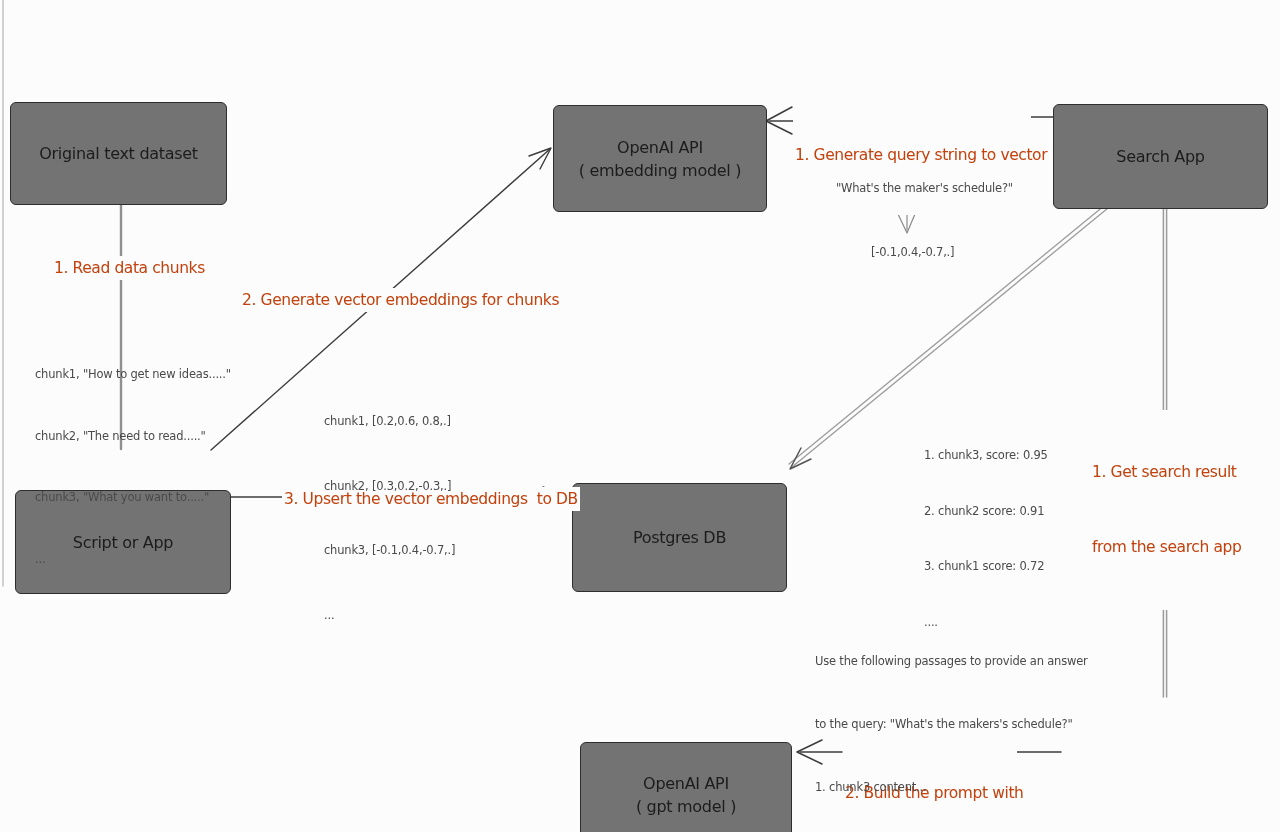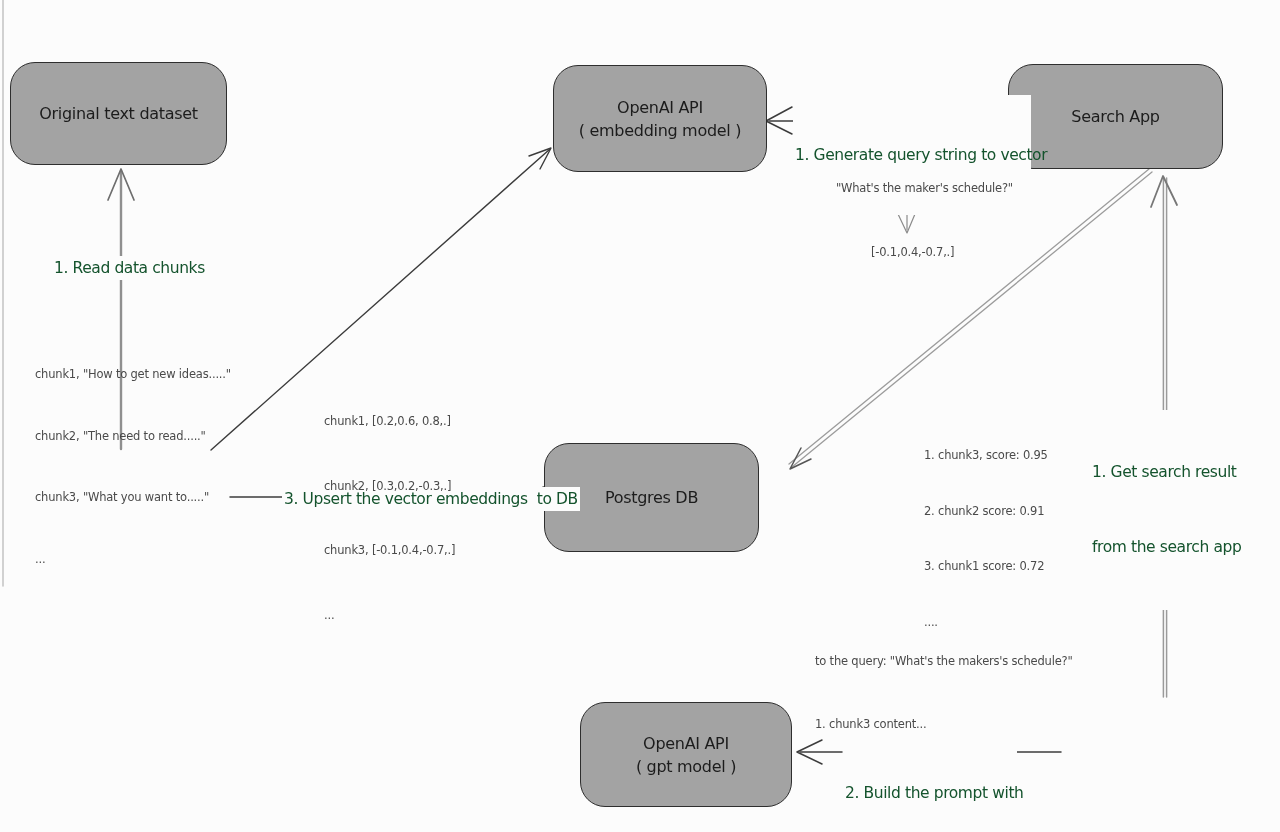--- a/index.html
+++ b/index.html
@@ -2,29 +2,30 @@
 <html><head>
 <meta charset="utf-8">
 <style>
   html,body{margin:0;padding:0;background:#e9e9e9;}
   #canvas{
     position:relative;width:1280px;height:832px;background:#fcfcfc;
     overflow:hidden;font-family:"DejaVu Sans",sans-serif;color:#1c1c1c;
   }
   #wires{position:absolute;left:0;top:0;z-index:1;}
   .node{
-    position:absolute;z-index:2;background:#a3a3a3;
-    border:1.6px solid #2e2e2e;border-radius:25px;
+    position:absolute;z-index:2;background:#737373;
+    border:1.6px solid #2e2e2e;border-radius:6px;
     display:flex;flex-direction:column;align-items:center;justify-content:center;
     text-align:center;
+    margin-top:40px;
   }
   .node-label{font-size:16px;letter-spacing:-0.3px;line-height:23px;color:#1c1c1c;}
   .edge-label{
     position:absolute;z-index:3;font-size:15.5px;letter-spacing:-0.4px;
-    color:#14532d;white-space:pre;line-height:24px;background:#fcfcfc;padding:0 2px;
+    color:#c2410c;white-space:pre;line-height:24px;background:#fcfcfc;padding:0 2px;
   }
   .edge-label.center{text-align:center;}
   .annot{
     position:absolute;z-index:3;font-size:11.5px;letter-spacing:-0.2px;
     color:#4a4a4a;white-space:pre;
   }
   .annot div{white-space:pre;}
 </style>
 </head>
 <body>
@@ -85,37 +86,41 @@
 
   <div class="node" style="left:10px;top:62px;width:215px;height:101px">
     <div class="node-label">Original text dataset</div>
   </div>
 
   <div class="node" style="left:553px;top:65px;width:212px;height:105px">
     <div class="node-label">OpenAI API</div>
     <div class="node-label">( embedding model )</div>
   </div>
 
-  <div class="node" style="left:1008px;top:64px;width:213px;height:103px">
+  <div class="node" style="left:1053px;top:64px;width:213px;height:103px">
     <div class="node-label">Search App</div>
   </div>
 
+  <div class="node" style="left:15px;top:450px;width:214px;height:102px">
+    <div class="node-label">Script or App</div>
+  </div>
 
-  <div class="node" style="left:544px;top:443px;width:213px;height:107px">
+  <div class="node" style="left:572px;top:443px;width:213px;height:107px">
     <div class="node-label">Postgres DB</div>
   </div>
 
   <div class="node" style="left:580px;top:702px;width:210px;height:103px">
     <div class="node-label">OpenAI API</div>
     <div class="node-label">( gpt model )</div>
   </div>
 
 
   <div class="edge-label" style="left:52px;top:256px">1. Read data chunks</div>
 
+  <div class="edge-label" style="left:240px;top:288px">2. Generate vector embeddings for chunks</div>
 
   <div class="edge-label" style="left:282px;top:487px">3. Upsert the vector embeddings  to DB</div>
 
   <div class="edge-label center" style="left:793px;top:95px;width:234px">
     <div>1. Generate query string to vector</div>
   </div>
 
 
   <div class="edge-label" style="left:1090px;top:410px;line-height:25px">
     <div>1. Get search result</div>
@@ -146,18 +151,19 @@
   <div class="annot" style="left:871px;top:245px">[-0.1,0.4,-0.7,.]</div>
 
   <div class="annot" style="left:924px;top:409px;line-height:18.5px">
     <div>1. chunk3, score: 0.95</div>
     <div>2. chunk2 score: 0.91</div>
     <div>3. chunk1 score: 0.72</div>
     <div>....</div>
   </div>
 
   <div class="annot" style="left:815px;top:609px;line-height:21px">
+    <div>Use the following passages to provide an answer</div>
     <div>to the query: "What's the makers's schedule?"</div>
     <div>1. chunk3 content...</div>
     
   </div>
 
 </div>
 
 </body></html>

